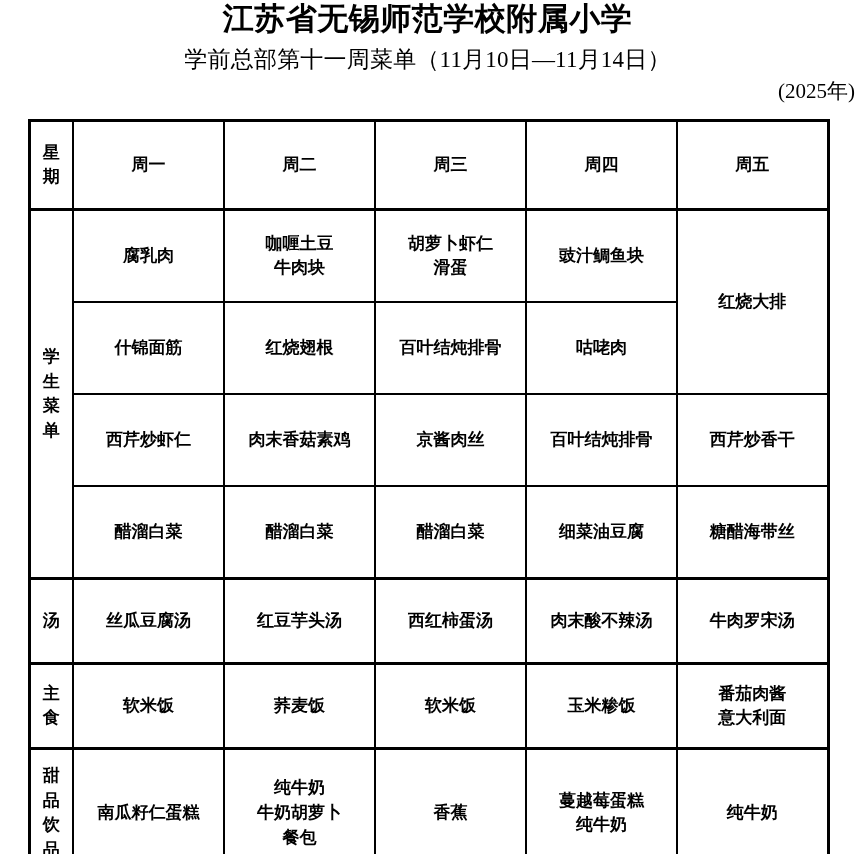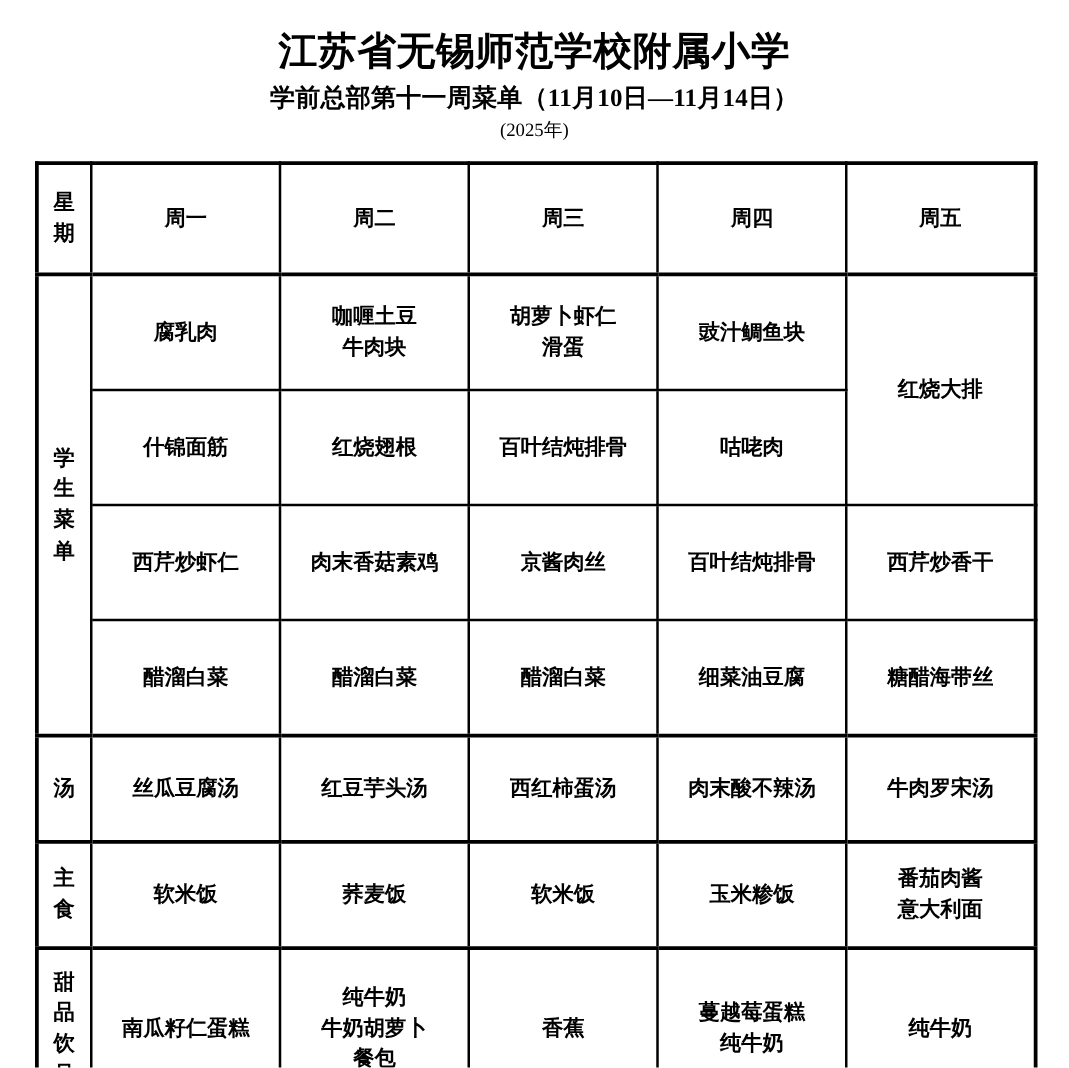--- a/index.html
+++ b/index.html
@@ -17,40 +17,40 @@
 
   .page {
     width: 855px;
     height: 854px;
     position: relative;
     box-sizing: border-box;
   }
 
   
   .heading {
-    padding-top: 22px;
     text-align: center;
   }
   .doc-title {
     font-size: 31px;
     font-weight: bold;
     line-height: 1.22;
     letter-spacing: 0.5px;
   }
   .doc-subtitle {
-    font-size: 20px;
-    font-weight: bold;
+    font-size: 23px;
+    font-weight: normal;
     line-height: 1.35;
     margin-top: 6px;
     letter-spacing: 0.2px;
   }
   .doc-year {
-    font-size: 15px;
+    font-size: 21px;
     line-height: 1.35;
     margin-top: 2px;
+    text-align: right;
   }
 
   
   .table-wrap {
     margin: 14px auto 0 auto;
     width: 800px;
   }
   table.menu {
     width: 800px;
     border-collapse: collapse;

